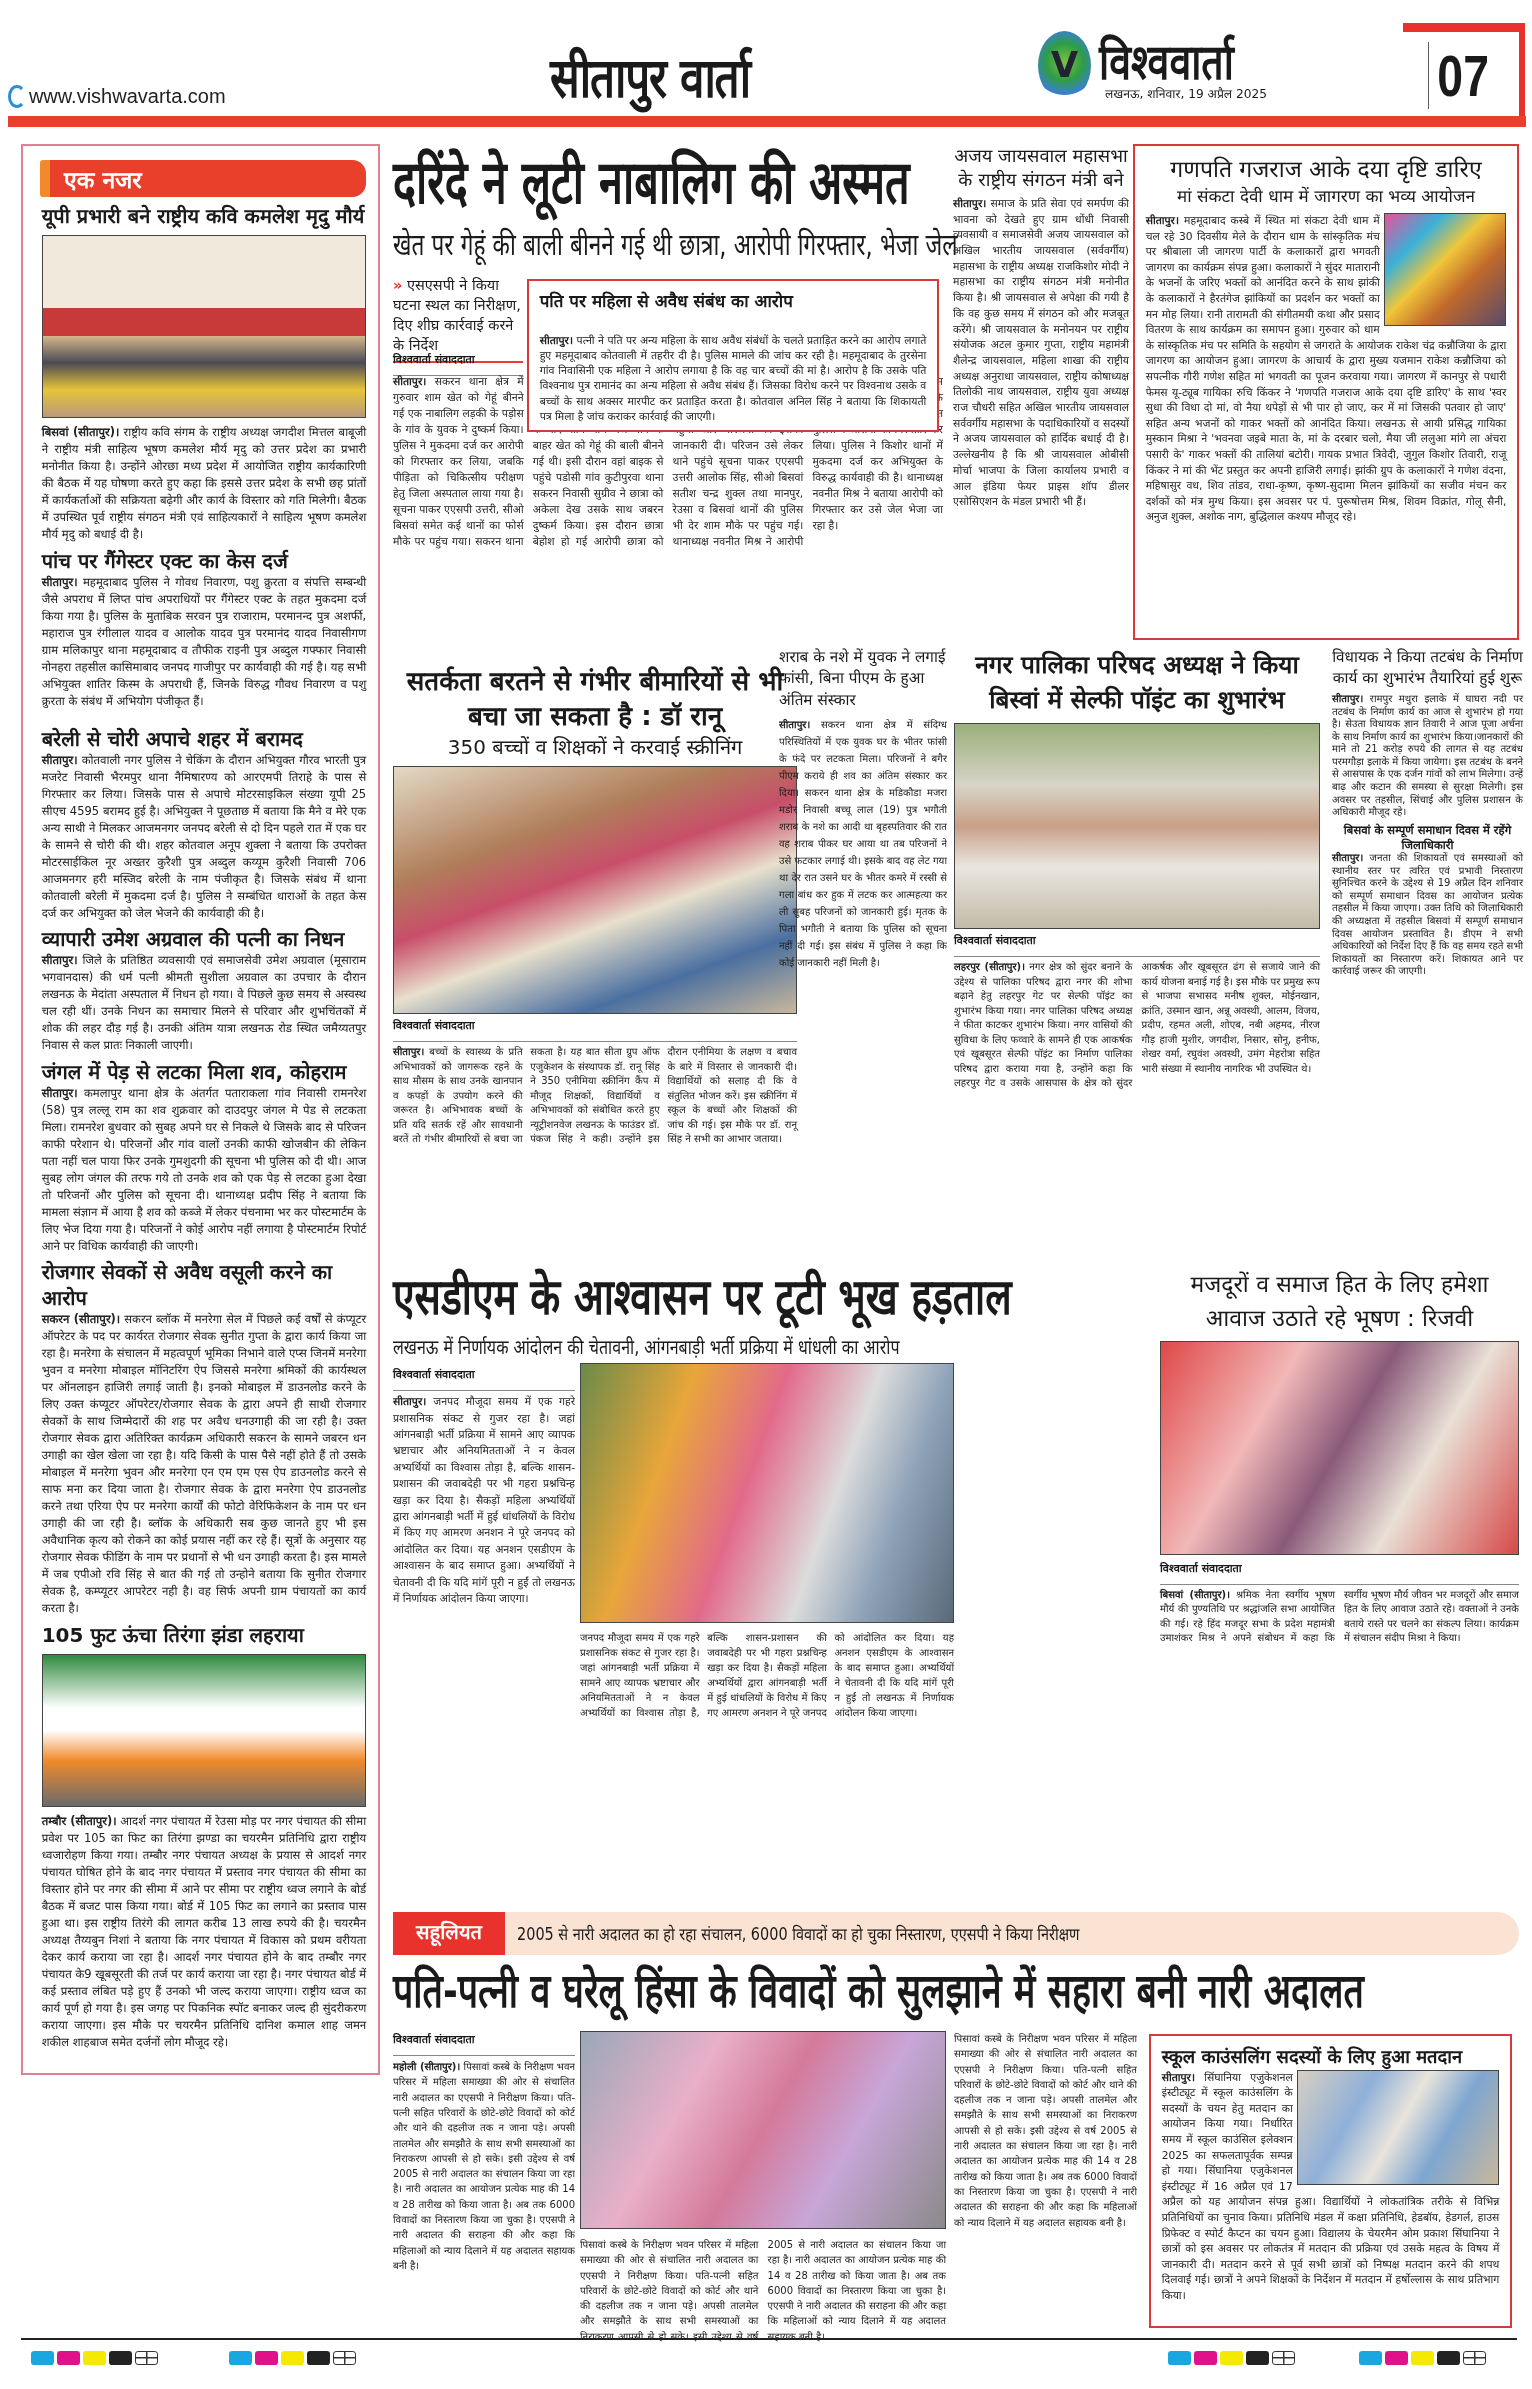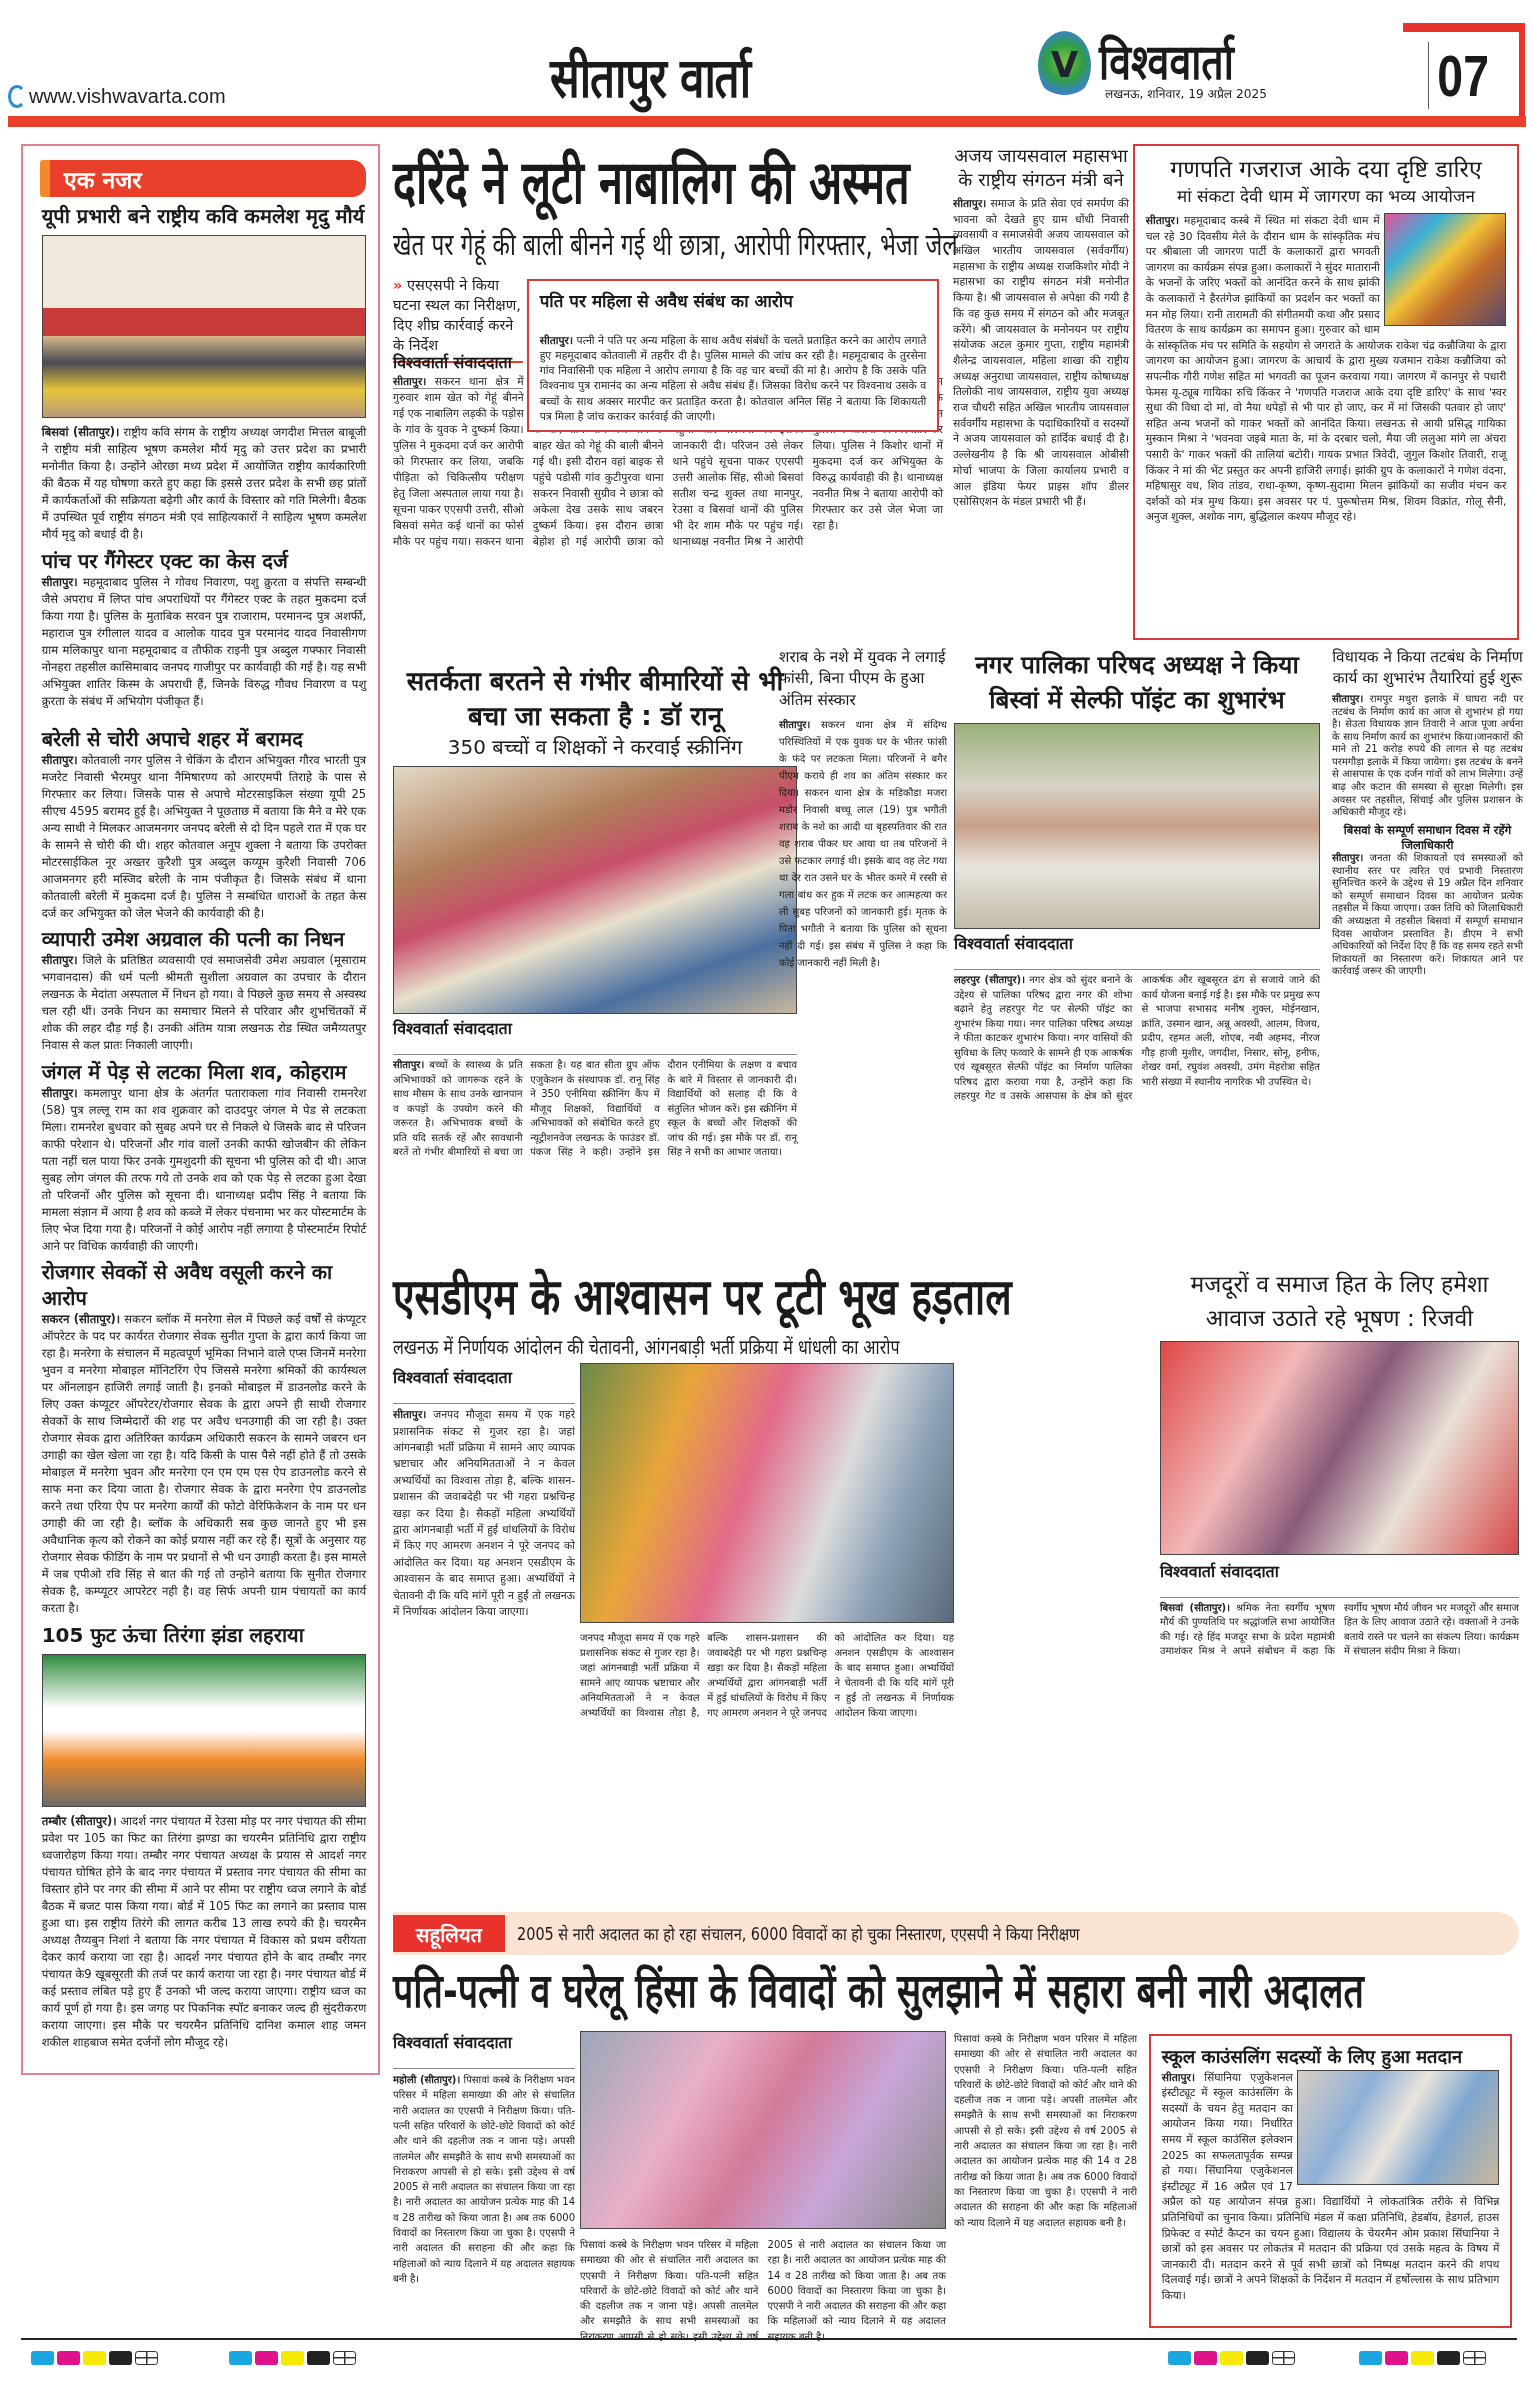--- a/index.html
+++ b/index.html
@@ -14,21 +14,21 @@
 .pageno-box{left:1403px;top:23px;width:122px;height:99px;border-top:9.2px solid #e8322b;border-right:6.1px solid #e8322b}
 .pageno{left:1428px;top:42px;font-size:58px;font-family:"Liberation Sans",sans-serif;font-weight:bold;border-left:1.5px solid #333;padding-left:10.7px;transform:scaleX(.8);transform-origin:left}
 .redbar{left:7.6px;top:116px;width:1518px;height:10.7px;background:#e8402b}
 .box{border:2.3px solid #e08090}
 .redbox{border:2.3px solid #d63a3a}
 .col-text{font-size:11.5px;line-height:17px;text-align:justify;color:#222}
 .col-text b{font-weight:bold}
 .h-sm{font-size:20px;font-weight:bold;line-height:26px}
 .h-xl{font-weight:bold;transform-origin:left}
 .photo{background:linear-gradient(135deg,#9c7b6e,#d7b89a 30%,#a7917f 55%,#6b7a6a 80%,#c9c0b0);border:0.8px solid #444}
-.byline{font-size:16px;font-weight:bold;border-bottom:1.5px solid #888;padding-bottom:15px}
+.byline{font-size:11px;font-weight:bold;border-bottom:1.5px solid #888;padding-bottom:9px}
 .tag{background:#e8402b;color:#fff;font-weight:bold;border-radius:3.1px 13.7px 13.7px 3.1px;border-left:10.7px solid #f08a2b}
 .swatch{width:23px;height:13.7px;border-radius:3.1px;display:inline-block;margin-right:3.1px}
 .reg{width:23px;height:13.7px;border:1.5px solid #333;border-radius:3.1px;display:inline-block;background:linear-gradient(#333,#333) center/1.5px 100% no-repeat,linear-gradient(#333,#333) center/100% 1.5px no-repeat}
 .subtag{background:#e8322b;color:#fff;font-weight:bold;font-size:20px;padding:6.1px 23px}
 .subbar{background:#fbe3d3;border-radius:0 23px 23px 0}
 </style>
 </head>
 <body>
 
 <div class="abs hdr-url">
@@ -127,21 +127,21 @@
 <div class="abs col-text" style="left:580px;top:1630px;width:374px;height:267px;column-count:3;column-gap:7.6px;font-size:10px;line-height:15px"><span>जनपद मौजूदा समय में एक गहरे प्रशासनिक संकट से गुजर रहा है। जहां आंगनबाड़ी भर्ती प्रक्रिया में सामने आए व्यापक भ्रष्टाचार और अनियमितताओं ने न केवल अभ्यर्थियों का विश्वास तोड़ा है, बल्कि शासन-प्रशासन की जवाबदेही पर भी गहरा प्रश्नचिन्ह खड़ा कर दिया है। सैकड़ों महिला अभ्यर्थियों द्वारा आंगनबाड़ी भर्ती में हुई धांधलियों के विरोध में किए गए आमरण अनशन ने पूरे जनपद को आंदोलित कर दिया। यह अनशन एसडीएम के आश्वासन के बाद समाप्त हुआ। अभ्यर्थियों ने चेतावनी दी कि यदि मांगें पूरी न हुईं तो लखनऊ में निर्णायक आंदोलन किया जाएगा।</span></div>
 
 <div class="abs" style="left:1160px;top:1267px;width:359px;text-align:center">
   <div style="font-size:23px;line-height:34px">मजदूरों व समाज हित के लिए हमेशा आवाज उठाते रहे भूषण : रिजवी</div>
   <div class="photo" style="height:214px;margin-top:6.1px;background:linear-gradient(120deg,#e04848 0,#f2b8b8 30%,#8a5a7a 50%,#e9e0d6 70%,#d64a4a)"></div>
   <div class="byline" style="text-align:left;margin-top:4.6px">विश्ववार्ता संवाददाता</div>
   <div class="col-text" style="column-count:2;column-gap:9.2px;font-size:10px;line-height:14.5px;height:229px;margin-top:3.1px;text-align:justify"><b>बिसवां (सीतापुर)।</b> <span>श्रमिक नेता स्वर्गीय भूषण मौर्य की पुण्यतिथि पर श्रद्धांजलि सभा आयोजित की गई। रहे हिंद मजदूर सभा के प्रदेश महामंत्री उमाशंकर मिश्र ने अपने संबोधन में कहा कि स्वर्गीय भूषण मौर्य जीवन भर मजदूरों और समाज हित के लिए आवाज उठाते रहे। वक्ताओं ने उनके बताये रास्ते पर चलने का संकल्प लिया। कार्यक्रम में संचालन संदीप मिश्रा ने किया।</span></div>
 </div>
 
 <div class="abs subbar" style="left:393px;top:1912px;width:1126px;height:43px;display:flex;align-items:center">
-  <div class="subtag" style="height:37px">सहूलियत</div>
+  <div class="subtag" style="height:43px">सहूलियत</div>
   <div style="font-size:17px;margin-left:12.2px;transform:scaleX(.85);transform-origin:left;white-space:nowrap">2005 से नारी अदालत का हो रहा संचालन, 6000 विवादों का हो चुका निस्तारण, एएसपी ने किया निरीक्षण</div>
 </div>
 <div class="abs h-xl" style="left:393px;top:1960px;font-size:47px;line-height:61px;transform:scaleX(.76);white-space:nowrap">पति-पत्नी व घरेलू हिंसा के विवादों को सुलझाने में सहारा बनी नारी अदालत</div>
 <div class="abs" style="left:393px;top:2031px;width:182px">
   <div class="byline">विश्ववार्ता संवाददाता</div>
   <div class="col-text" style="font-size:10px;line-height:15.3px;margin-top:3.1px;height:321px;overflow:hidden"><b>महोली (सीतापुर)।</b> <span>पिसावां कस्बे के निरीक्षण भवन परिसर में महिला समाख्या की ओर से संचालित नारी अदालत का एएसपी ने निरीक्षण किया। पति-पत्नी सहित परिवारों के छोटे-छोटे विवादों को कोर्ट और थाने की दहलीज तक न जाना पड़े। अपसी तालमेल और समझौते के साथ सभी समस्याओं का निराकरण आपसी से हो सके। इसी उद्देश्य से वर्ष 2005 से नारी अदालत का संचालन किया जा रहा है। नारी अदालत का आयोजन प्रत्येक माह की 14 व 28 तारीख को किया जाता है। अब तक 6000 विवादों का निस्तारण किया जा चुका है। एएसपी ने नारी अदालत की सराहना की और कहा कि महिलाओं को न्याय दिलाने में यह अदालत सहायक बनी है।</span></div>
 </div>
 <div class="abs photo" style="left:580px;top:2031px;width:366px;height:198px;background:linear-gradient(120deg,#9aa7b8 0,#e9b0c8 30%,#d47a9a 50%,#c8a6d8 70%,#8a8a8a)"></div>
 <div class="abs col-text" style="left:580px;top:2237px;width:366px;height:130px;column-count:2;column-gap:9.2px;font-size:10px;line-height:15.3px"><span>पिसावां कस्बे के निरीक्षण भवन परिसर में महिला समाख्या की ओर से संचालित नारी अदालत का एएसपी ने निरीक्षण किया। पति-पत्नी सहित परिवारों के छोटे-छोटे विवादों को कोर्ट और थाने की दहलीज तक न जाना पड़े। अपसी तालमेल और समझौते के साथ सभी समस्याओं का निराकरण आपसी से हो सके। इसी उद्देश्य से वर्ष 2005 से नारी अदालत का संचालन किया जा रहा है। नारी अदालत का आयोजन प्रत्येक माह की 14 व 28 तारीख को किया जाता है। अब तक 6000 विवादों का निस्तारण किया जा चुका है। एएसपी ने नारी अदालत की सराहना की और कहा कि महिलाओं को न्याय दिलाने में यह अदालत सहायक बनी है।</span></div>
 <div class="abs col-text" style="left:954px;top:2031px;width:183px;height:328px;font-size:10px;line-height:15.3px;overflow:hidden"><span>पिसावां कस्बे के निरीक्षण भवन परिसर में महिला समाख्या की ओर से संचालित नारी अदालत का एएसपी ने निरीक्षण किया। पति-पत्नी सहित परिवारों के छोटे-छोटे विवादों को कोर्ट और थाने की दहलीज तक न जाना पड़े। अपसी तालमेल और समझौते के साथ सभी समस्याओं का निराकरण आपसी से हो सके। इसी उद्देश्य से वर्ष 2005 से नारी अदालत का संचालन किया जा रहा है। नारी अदालत का आयोजन प्रत्येक माह की 14 व 28 तारीख को किया जाता है। अब तक 6000 विवादों का निस्तारण किया जा चुका है। एएसपी ने नारी अदालत की सराहना की और कहा कि महिलाओं को न्याय दिलाने में यह अदालत सहायक बनी है।</span></div>

